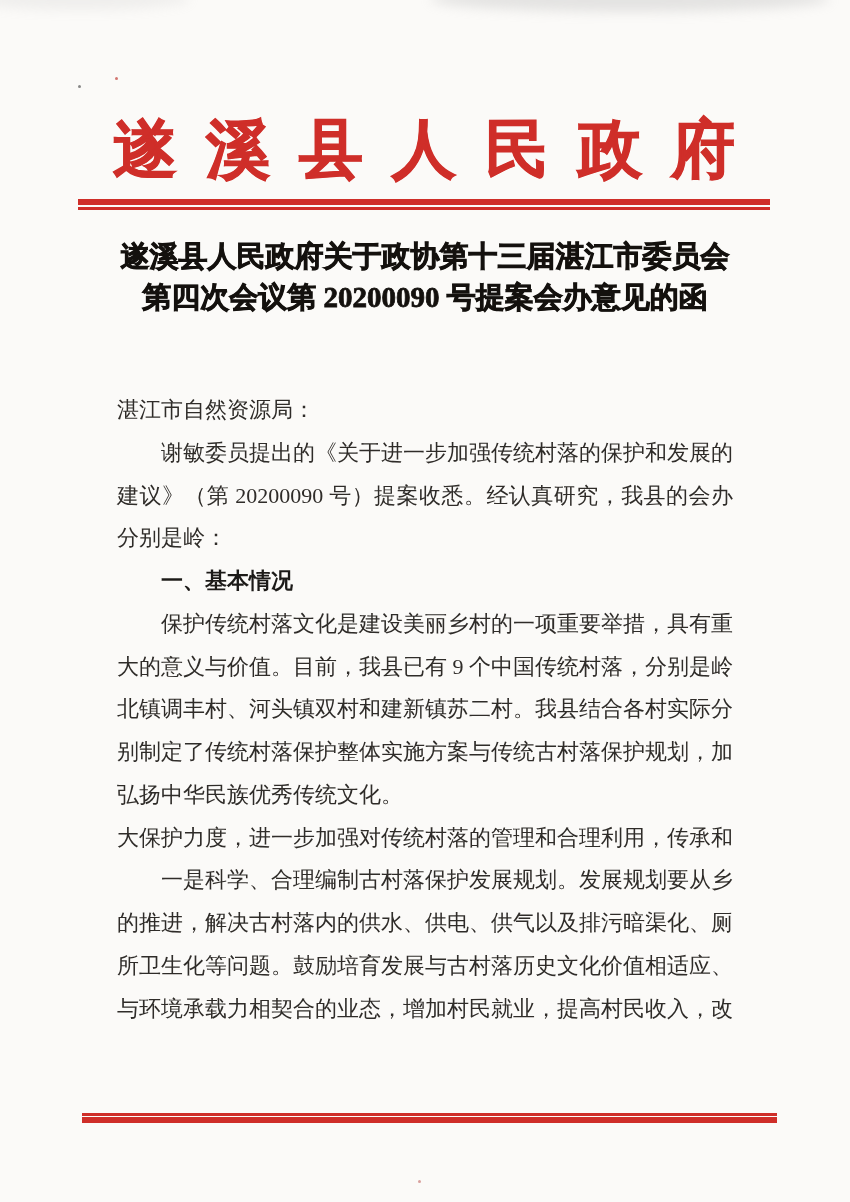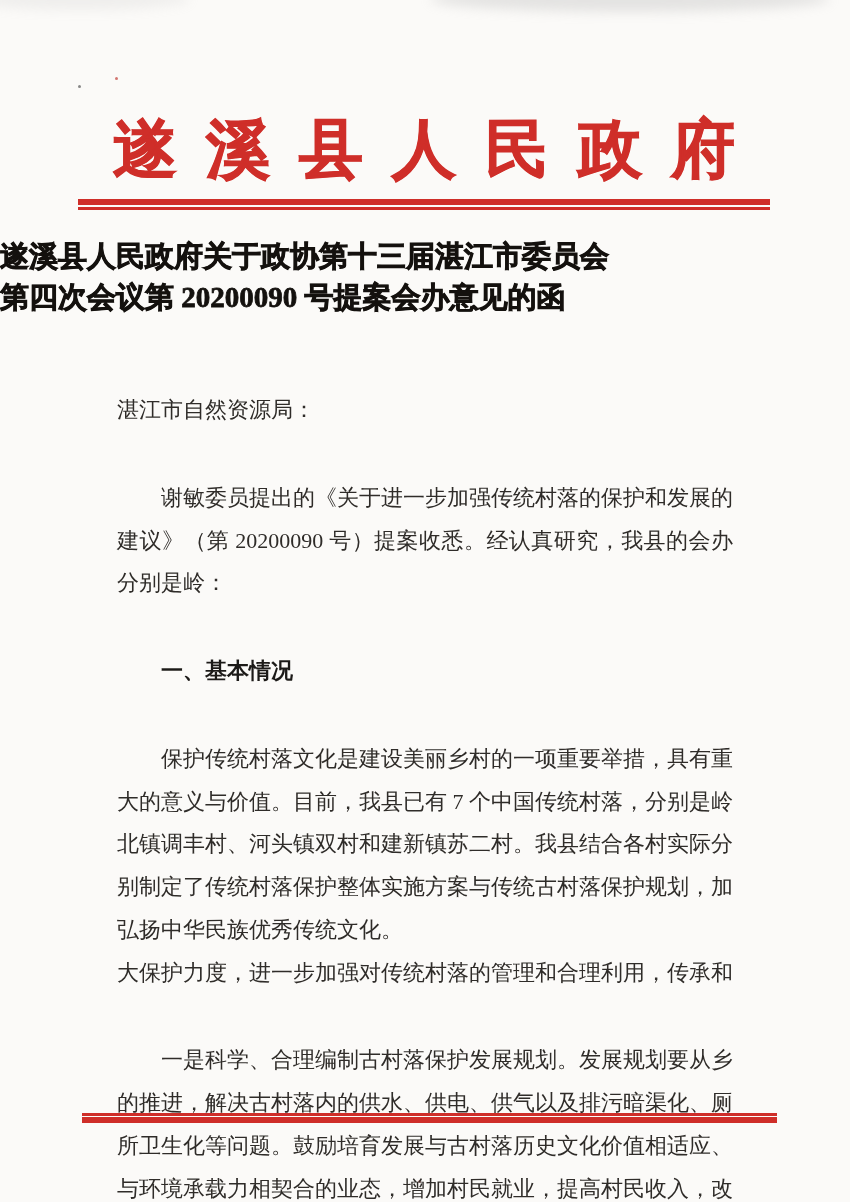--- a/index.html
+++ b/index.html
@@ -64,20 +64,21 @@
   .rule-bottom { top: 1113px; left: 82px; width: 695px; }
   .rule-bottom .thin  { height: 3px; margin-bottom: 1px; }
   .rule-bottom .thick { height: 6px; }
 
   
   .doc-title {
     position: absolute;
     left: 0;
     top: 236px;
     width: 850px;
+    text-align: center;
     color: #14110e;
     font-weight: bold;
     -webkit-text-stroke: 0.8px #14110e;
     font-size: 29px;
     line-height: 41px;
   }
 
   
   .doc-body {
     position: absolute;
@@ -91,21 +92,21 @@
     height: 42.75px;
     line-height: 42.75px;
     white-space: nowrap;
   }
   .doc-body .line.j {
     white-space: normal;
     text-align: justify;
     text-align-last: justify;
     text-justify: inter-character;
   }
-  .doc-body .line.ind { padding-left: 44px; margin-top: 45px; }
+  .doc-body .line.ind { padding-left: 44px; }
   .doc-body .line.heading {
     font-family: "Liberation Sans", "DejaVu Sans", sans-serif;
     font-weight: bold;
     font-size: 22px;
     color: #1c1a18;
   }
 </style>
 </head>
 <body>
 
@@ -137,21 +138,21 @@
       <div class="title-line">第四次会议第 20200090 号提案会办意见的函</div>
     </div>
 
   <div class="doc-body">
       <div class="line">湛江市自然资源局：</div>
       <div class="line j ind">谢敏委员提出的《关于进一步加强传统村落的保护和发展的</div>
       <div class="line j">建议》（第 20200090 号）提案收悉。经认真研究，我县的会办</div>
       <div class="line">分别是岭：</div>
       <div class="line heading ind">一、基本情况</div>
       <div class="line j ind">保护传统村落文化是建设美丽乡村的一项重要举措，具有重</div>
-      <div class="line j">大的意义与价值。目前，我县已有 7 个中国传统村落，分别是岭</div>
+      <div class="line j">大的意义与价值。目前，我县已有 9 个中国传统村落，分别是岭</div>
       <div class="line j">北镇调丰村、河头镇双村和建新镇苏二村。我县结合各村实际分</div>
       <div class="line j">别制定了传统村落保护整体实施方案与传统古村落保护规划，加</div>
       <div class="line">弘扬中华民族优秀传统文化。</div>
       <div class="line j">大保护力度，进一步加强对传统村落的管理和合理利用，传承和</div>
       <div class="line j ind">一是科学、合理编制古村落保护发展规划。发展规划要从乡</div>
       <div class="line j">的推进，解决古村落内的供水、供电、供气以及排污暗渠化、厕</div>
       <div class="line j">所卫生化等问题。鼓励培育发展与古村落历史文化价值相适应、</div>
       <div class="line j">与环境承载力相契合的业态，增加村民就业，提高村民收入，改</div>
     </div>
 

